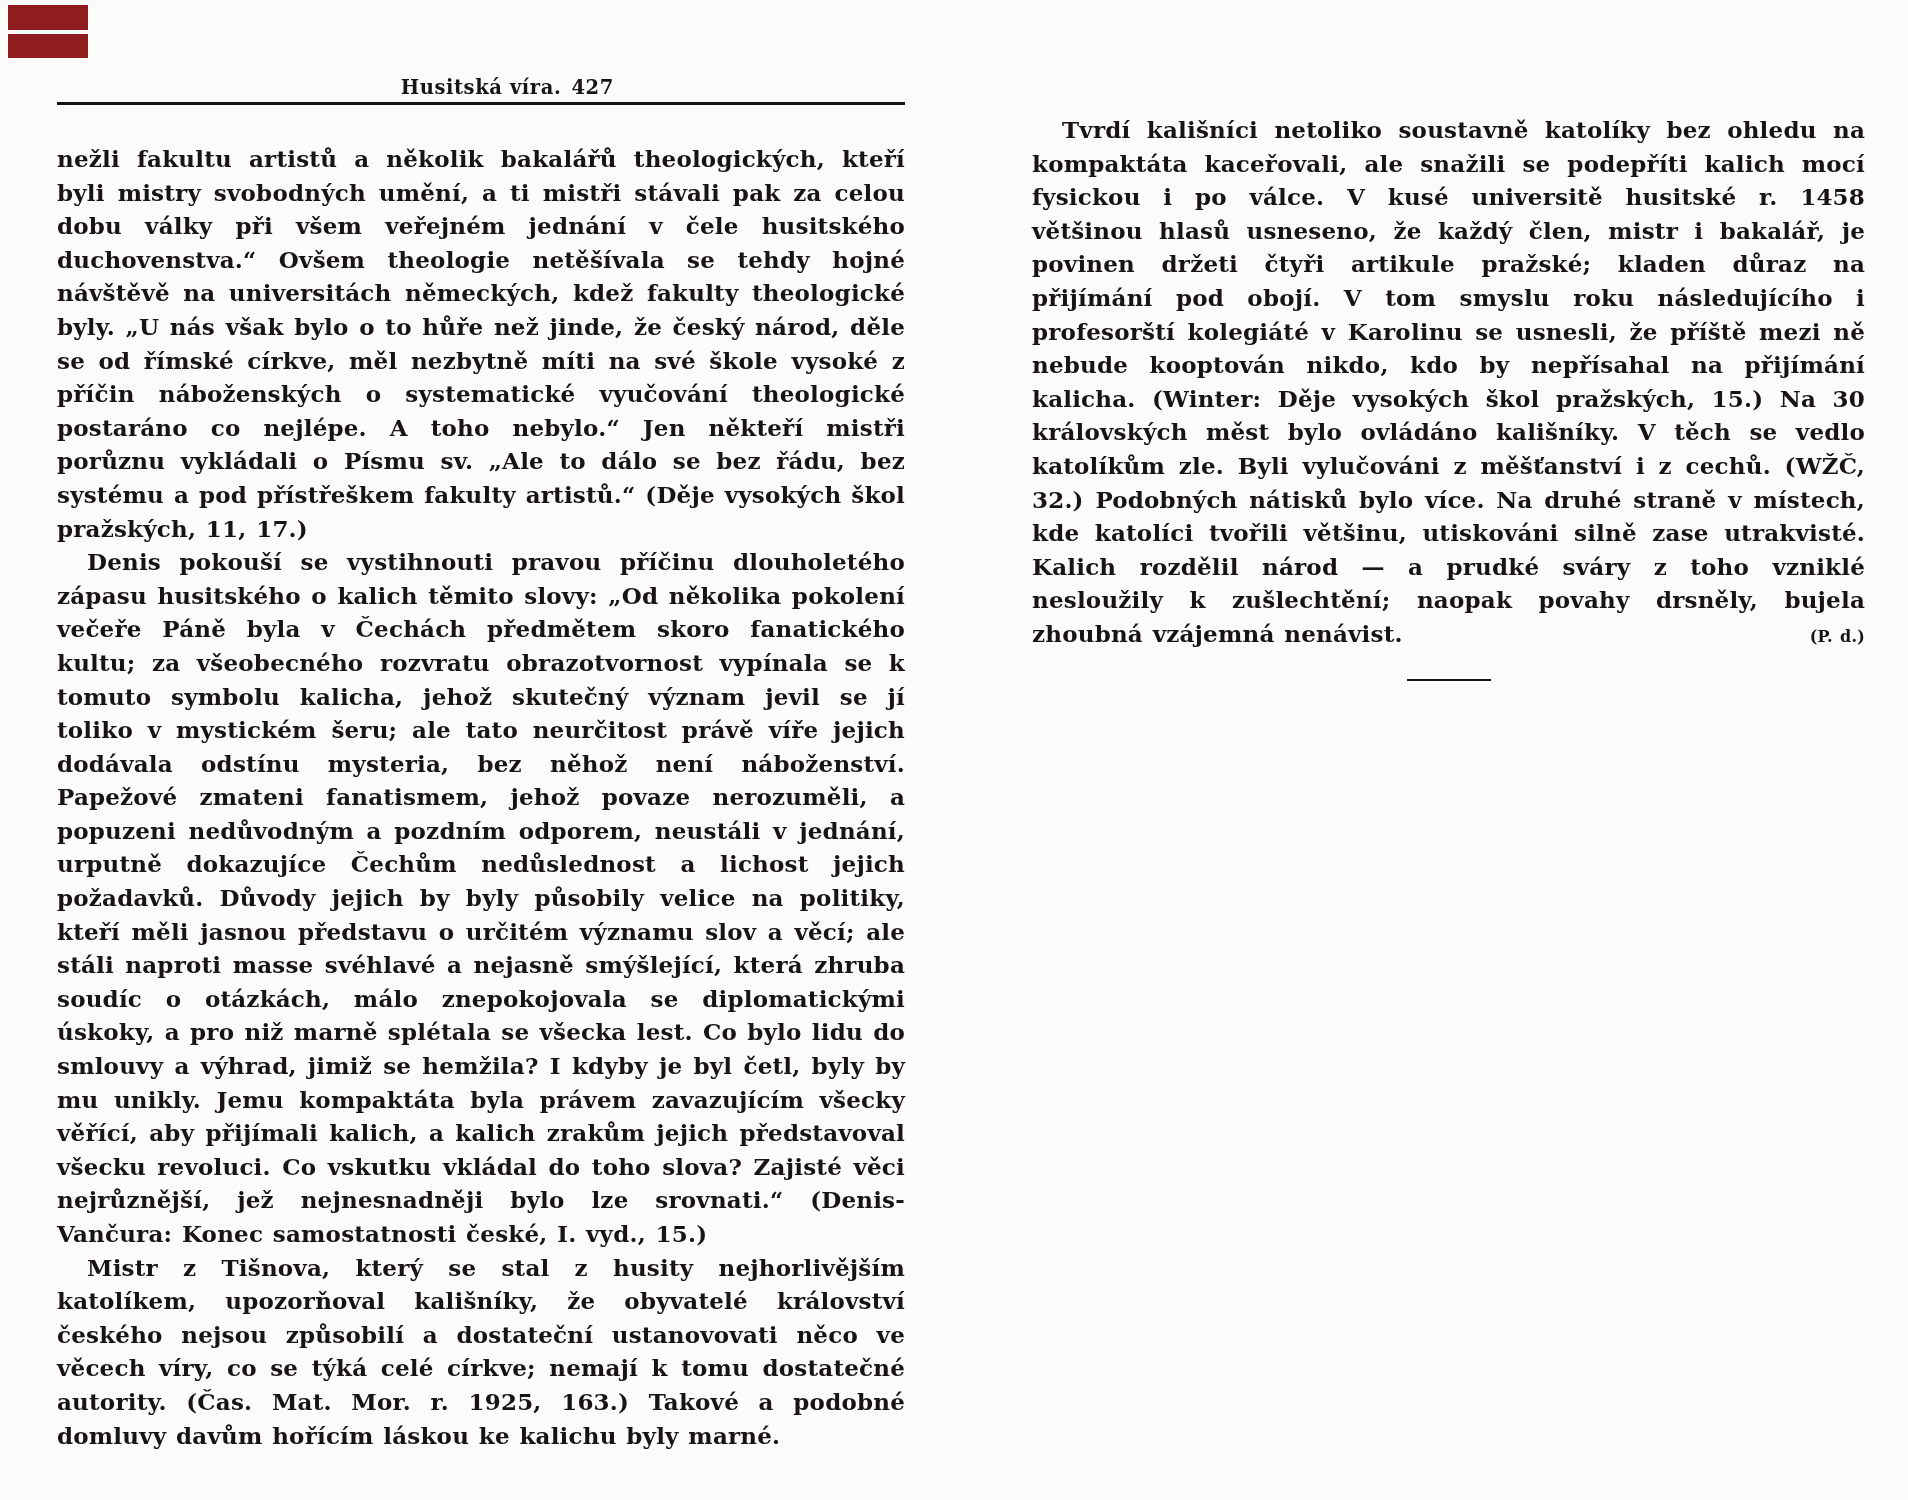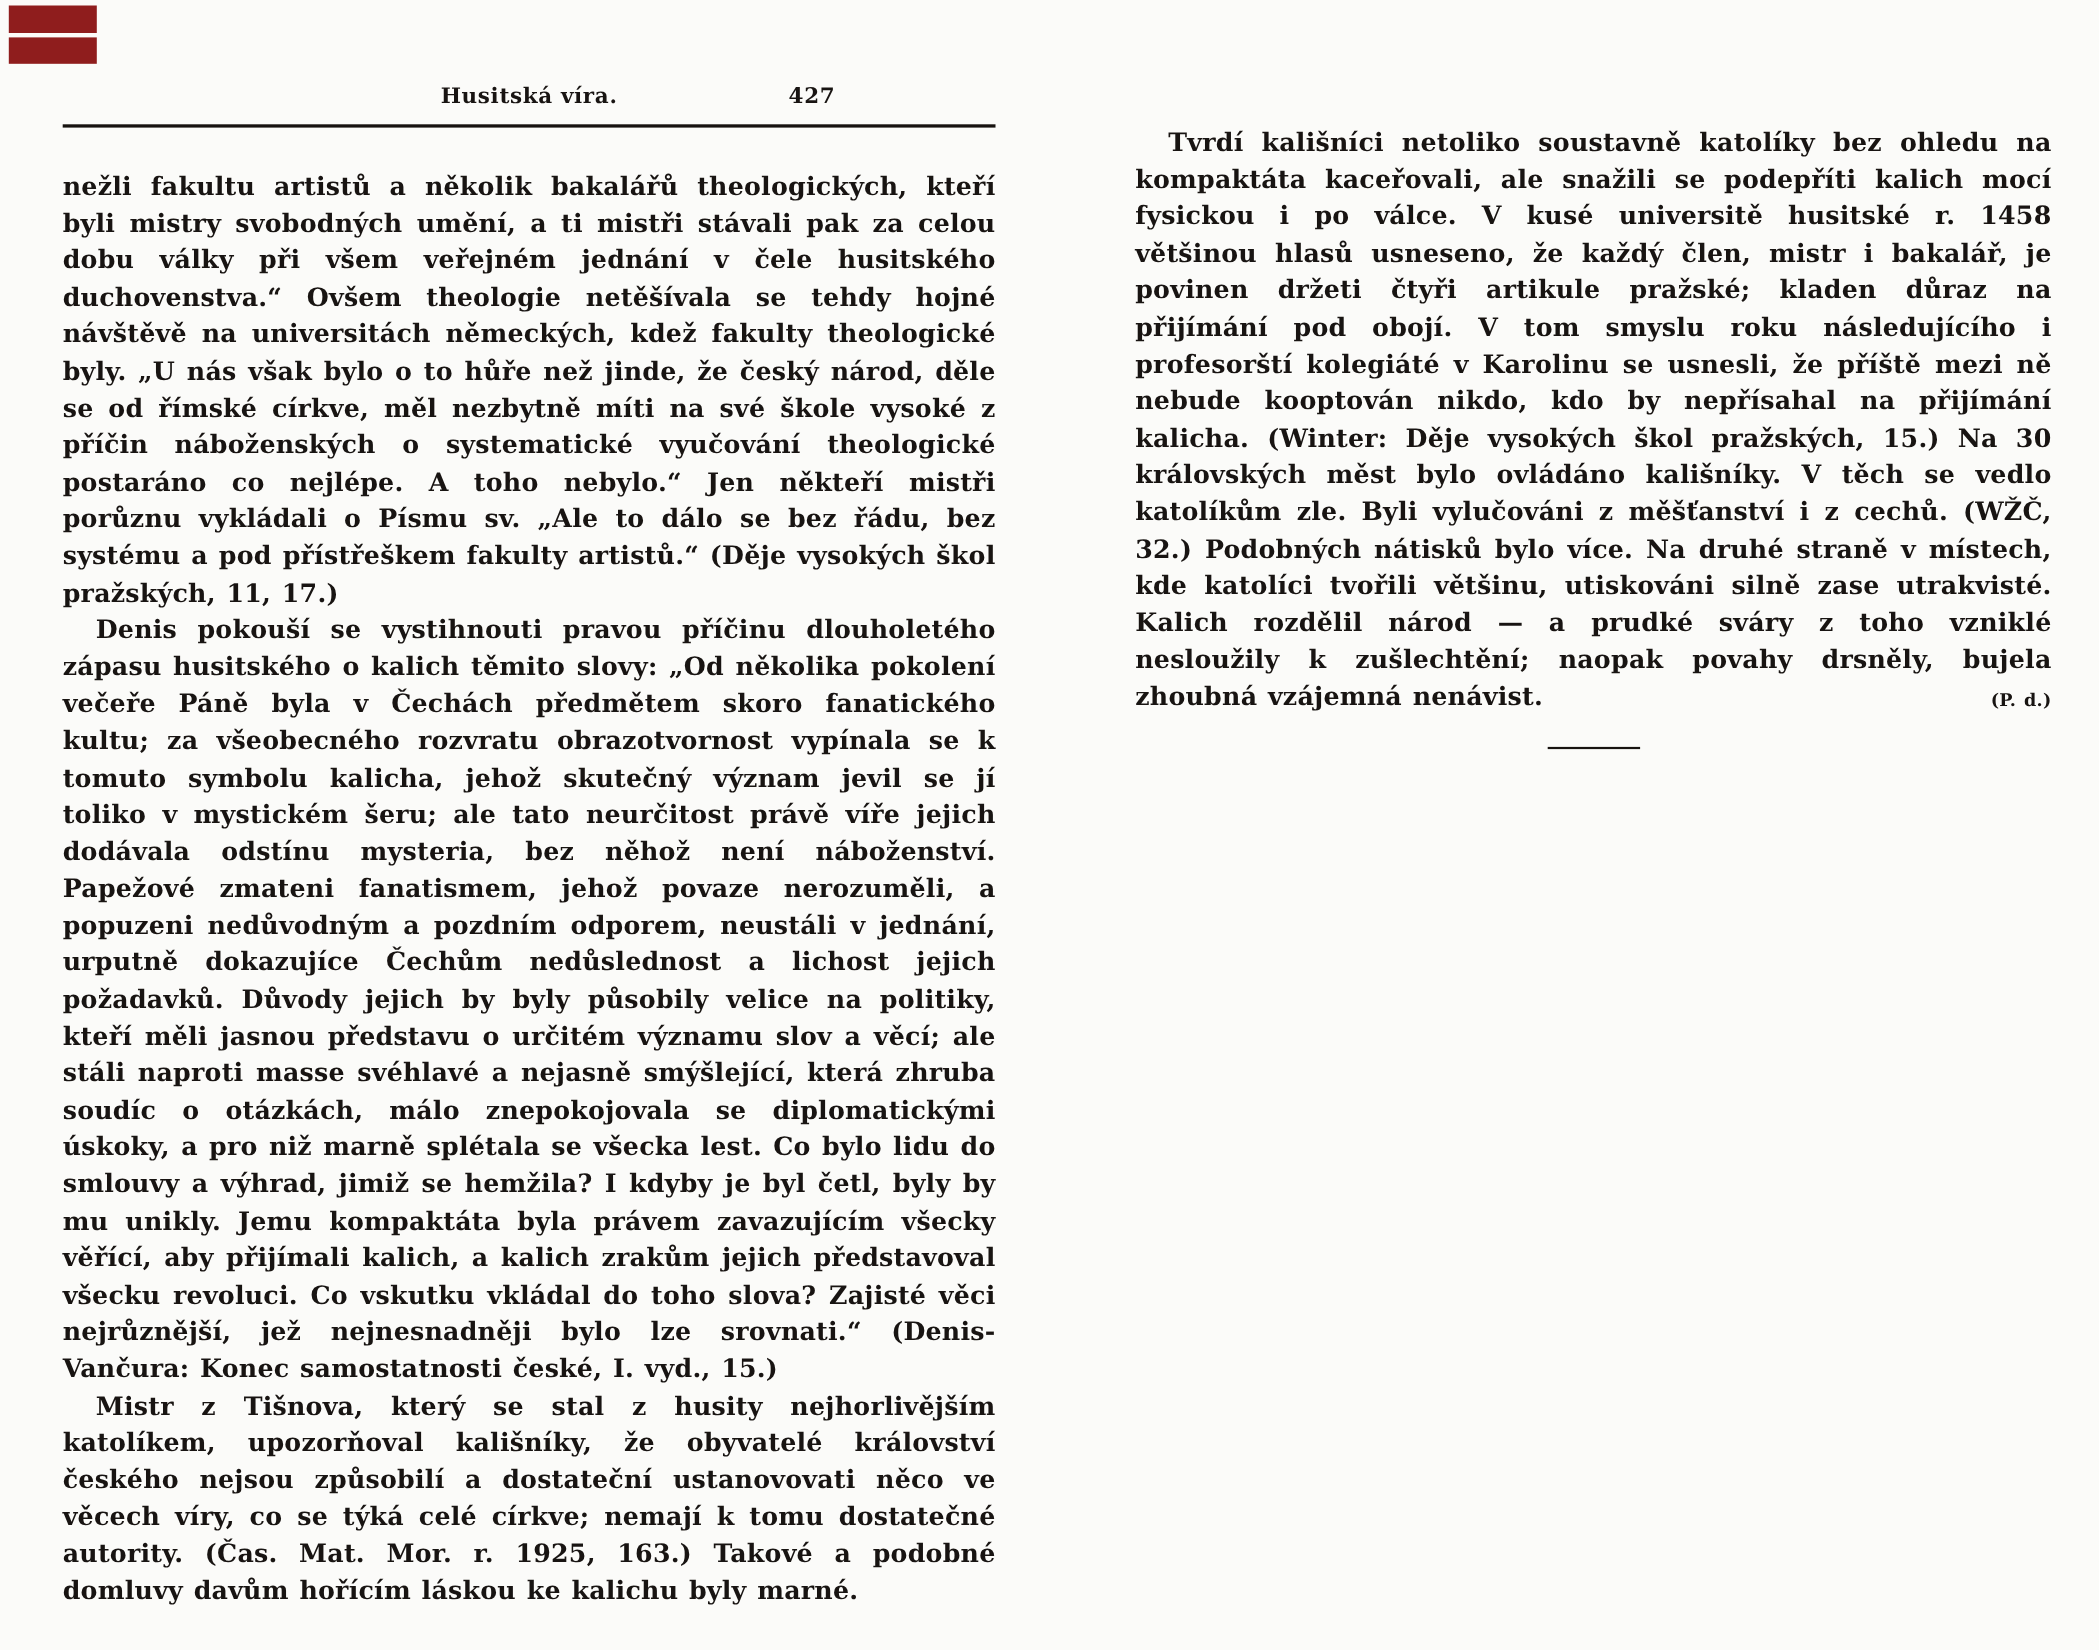--- a/index.html
+++ b/index.html
@@ -10,25 +10,25 @@
     color:#181412;
     overflow:hidden;
   }
   .page { position:absolute; top:76px; }
   #page-left  { left:57px;  width:848px; }
   #page-right { left:1032px; width:833px; }
 
   .pg-header {
     display:grid; grid-template-columns:1fr auto 1fr; align-items:end;
     font-weight:bold; font-size:19.5px; letter-spacing:0.6px;
-    padding-bottom:14px; border-bottom:3.5px solid #171310;
+    padding-bottom:3px; border-bottom:3.5px solid #171310;
   }
   .pg-header .h-left  { text-align:left; }
   .pg-header .h-mid   { text-align:center; padding:0 10px; }
-  .pg-header .h-right { text-align:center; }
+  .pg-header .h-right { text-align:left; }
 
   .body-text {
     margin-top:37px;
     font-size:23px; line-height:33.6px; font-weight:bold;
     text-align:justify; letter-spacing:0.2px; word-spacing:1.5px;
   }
   .body-text p { margin:0; padding:0; }
   .body-text p.indent { text-indent:30px; }
 
   .pd-sign { float:right; font-size:16px; padding-top:3px; }

